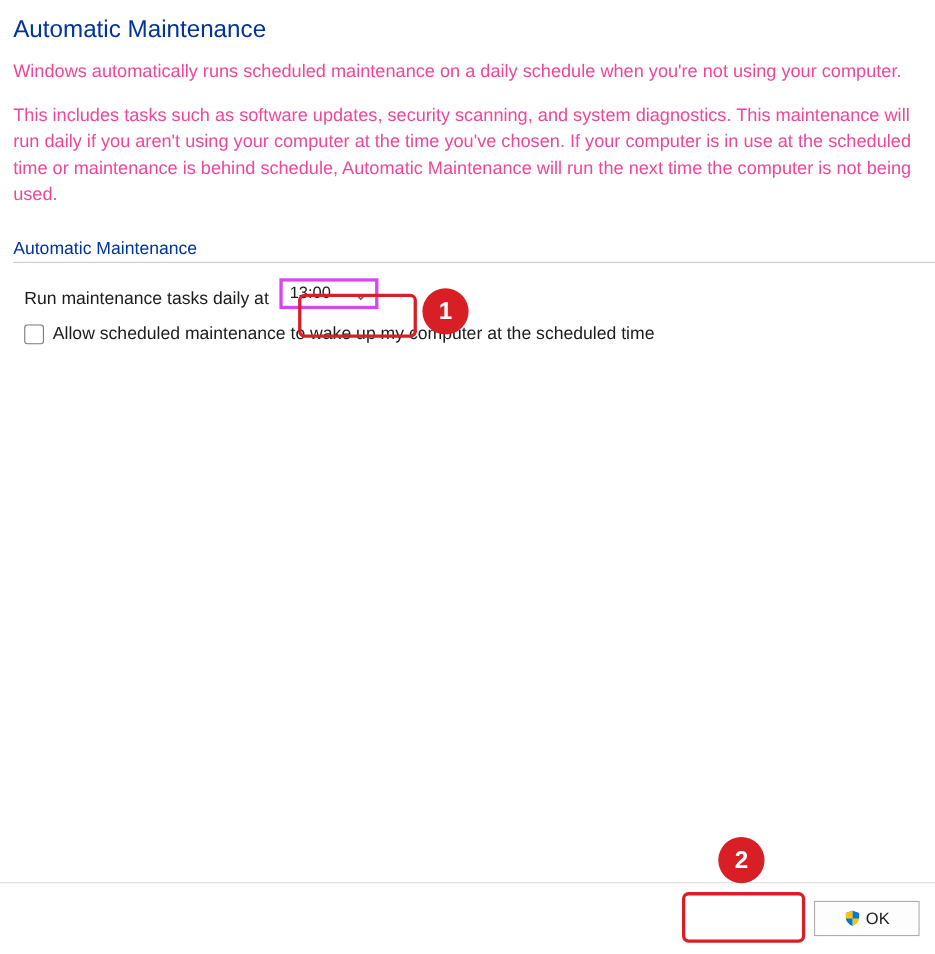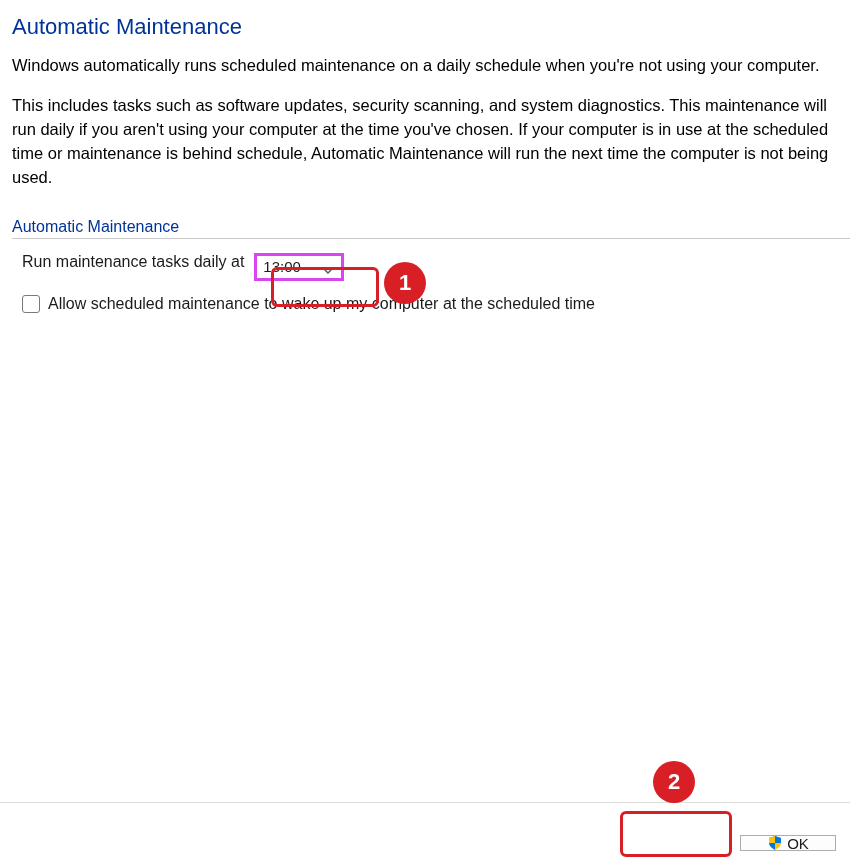--- a/index.html
+++ b/index.html
@@ -19,33 +19,33 @@
   .page-title {
     color: #003399;
     font-size: 22px;
     font-weight: 400;
     margin: 0 0 14px 0;
   }
   .para {
     font-size: 16.5px;
     line-height: 1.45;
     margin: 0 0 16px 0;
-    color: #000000;
+    color: #ec4899;
   }
   .group-header {
     color: #003399;
     font-size: 16px;
     margin-top: 28px;
     border-bottom: 1px solid #c9c9c9;
     padding-bottom: 2px;
     margin-bottom: 14px;
   }
   .field-row {
     display: flex;
-    align-items: flex-start;
+    align-items: flex-end;
     gap: 10px;
     margin-left: 10px;
     margin-bottom: 14px;
   }
   .field-label {
     font-size: 16px;
   }
   .time-select {
     display: flex;
     align-items: center;
@@ -108,21 +108,21 @@
   }
   .footer-buttons {
     position: absolute;
     right: 14px;
     bottom: 16px;
     display: flex;
     gap: 10px;
   }
   .win-button {
     min-width: 96px;
-    height: 16px;
+    height: 32px;
     border: 1px solid #adadad;
     background: #fdfdfd;
     font-size: 15px;
     display: flex;
     align-items: center;
     justify-content: center;
     gap: 4px;
     padding: 0 10px;
     box-sizing: border-box;
     cursor: pointer;

